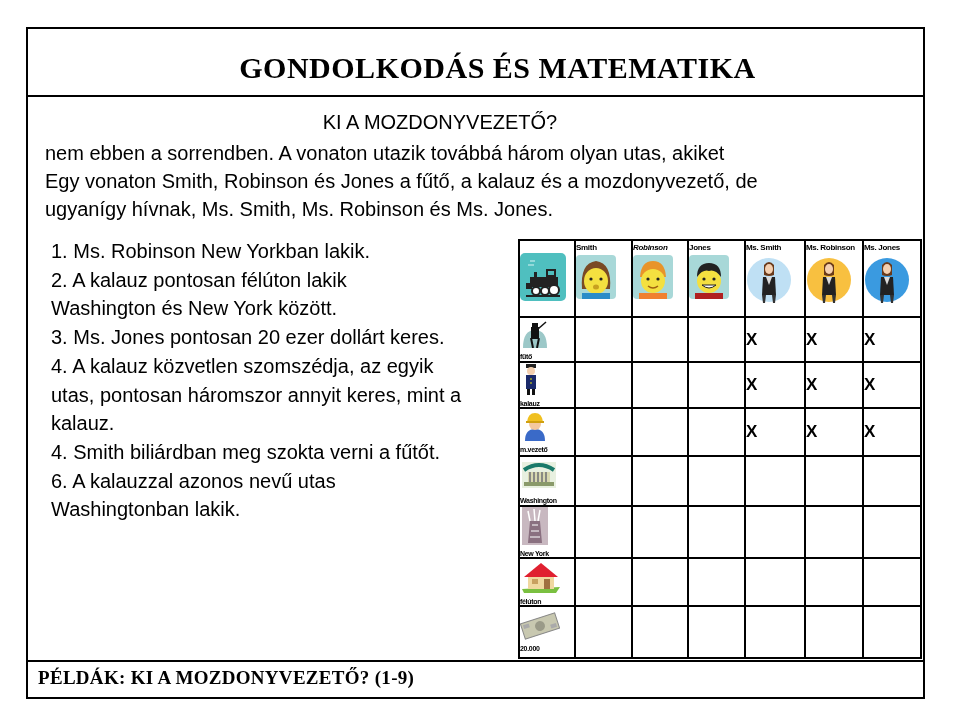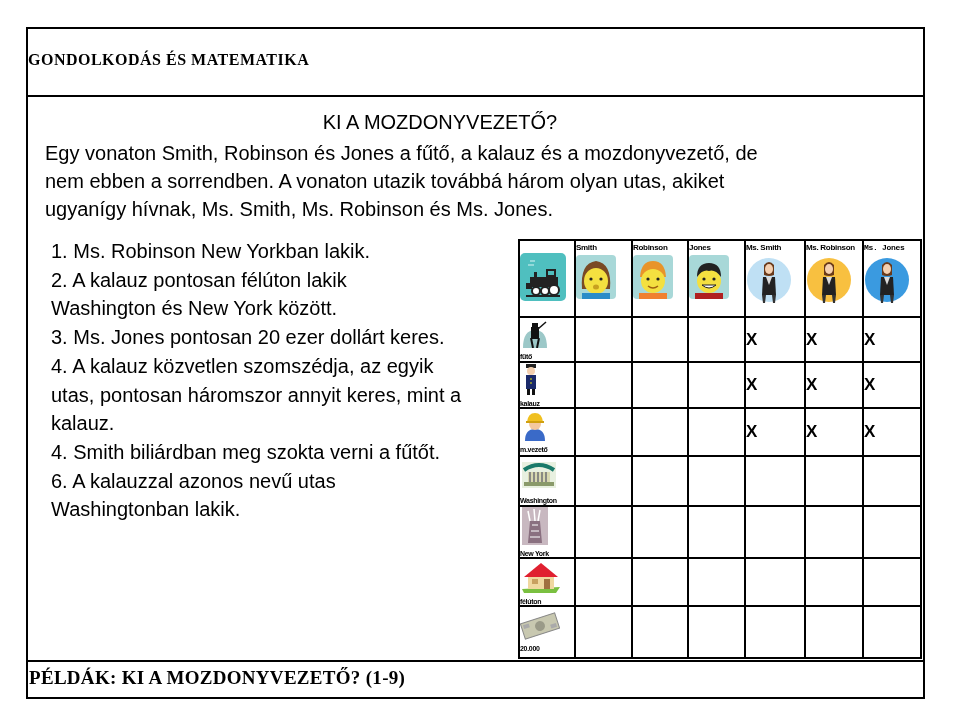--- a/index.html
+++ b/index.html
@@ -1,21 +1,21 @@
 <!DOCTYPE html>
 <html><head>
 <meta charset="utf-8">
 <style>
   html, body { margin:0; padding:0; background:#ffffff; }
   body { width:960px; height:720px; position:relative; overflow:hidden; font-family:"Liberation Sans", sans-serif; color:#000; }
   .frame { position:absolute; left:26px; top:27px; width:899px; height:672px; border:2px solid #000; box-sizing:border-box; }
   .header { position:absolute; left:0; top:0; width:100%; height:68px; border-bottom:2px solid #000; box-sizing:border-box; }
-  .header-title { position:absolute; left:0; right:0; top:22px; text-align:left; font-family:"Liberation Serif", serif; font-weight:bold; font-size:16px; font-variant:small-caps; letter-spacing:0.5px; text-transform:uppercase; }
+  .header-title { position:absolute; left:0; right:0; top:22px; text-align:center; font-family:"Liberation Serif", serif; font-weight:bold; font-size:30px; font-variant:small-caps; letter-spacing:0.5px; text-transform:uppercase;padding-left:44px; }
   .footer { position:absolute; left:0; bottom:0; width:100%; height:37px; border-top:2px solid #000; box-sizing:border-box; }
-  .footer-left { position:absolute; left:1px; top:5px; font-family:"Liberation Serif", serif; font-weight:bold; font-size:19px; text-transform:uppercase; letter-spacing:0.3px; }
+  .footer-left { position:absolute; left:10px; top:5px; font-family:"Liberation Serif", serif; font-weight:bold; font-size:19px; text-transform:uppercase; letter-spacing:0.3px; }
   .footer-right { position:absolute; right:12px; top:5px; font-family:"Liberation Serif", serif; font-weight:bold; font-size:19px; text-transform:uppercase; letter-spacing:0.3px; }
 
   .puzzle-title { position:absolute; left:0; width:880px; top:111px; text-align:center; font-size:20px; }
   .intro { position:absolute; left:45px; top:139px; width:880px; font-size:20px; line-height:28px; }
   .clues { position:absolute; left:51px; top:237px; width:430px; font-size:20px; line-height:28.7px; }
   .clues div { white-space:normal; }
 
   table.grid { position:absolute; left:518px; top:239px; border-collapse:collapse; }
   table.grid td { border:2px solid #000; padding:0; vertical-align:middle; box-sizing:border-box; }
   .hdr-name { font-size:8px; font-weight:bold; letter-spacing:-0.3px; margin-top:2px; }
@@ -32,22 +32,22 @@
     <div class="header-title">Gondolkodás és Matematika</div>
   </div>
   <div class="footer">
     <div class="footer-left">Példák: Ki a mozdonyvezető? (1-9)</div>
   </div>
 </div>
 
 <div class="puzzle-title">KI A MOZDONYVEZETŐ?</div>
 
 <div class="intro">
+  <div>nem ebben a sorrendben. A vonaton utazik továbbá három olyan utas, akiket</div>
   <div>Egy vonaton Smith, Robinson és Jones a  fűtő, a kalauz és a mozdonyvezető, de</div>
-  <div>nem ebben a sorrendben. A vonaton utazik továbbá három olyan utas, akiket</div>
   <div>ugyanígy hívnak, Ms. Smith, Ms. Robinson és Ms. Jones.</div>
 </div>
 
 <div class="clues">
   <div>1. Ms. Robinson New Yorkban lakik.</div>
   <div style="width:370px">2. A kalauz pontosan félúton lakik Washington és New York között.</div>
   <div style="width:420px">3. Ms. Jones pontosan 20 ezer dollárt keres.</div>
   <div style="width:425px">4. A kalauz közvetlen szomszédja, az egyik utas, pontosan háromszor annyit keres, mint a kalauz.</div>
   <div style="width:420px">4. Smith biliárdban meg szokta verni a fűtőt.</div>
   <div style="width:370px">6. A kalauzzal azonos nevű utas Washingtonban lakik.</div>
@@ -71,21 +71,21 @@
             </svg></span></td>
         <td style="width: 57px; height: 77px; vertical-align: top;"><div class="hdr-name">Smith</div><span class="icon-box" style="margin-top: 3px;"><svg width="40" height="44" viewBox="0 0 40 44">
               <rect x="0" y="0" width="40" height="44" rx="4" fill="#a8d8d8"></rect>
               <path d="M6 34 Q4 8 20 6 Q36 8 34 34 Z" fill="#7a4a24"></path>
               <ellipse cx="20" cy="26" rx="12" ry="13" fill="#f4e040"></ellipse>
               <circle cx="15" cy="24" r="1.6" fill="#222"></circle>
               <circle cx="25" cy="24" r="1.6" fill="#222"></circle>
               <ellipse cx="20" cy="32" rx="3" ry="2.5" fill="#c8a020"></ellipse>
               <rect x="6" y="38" width="28" height="6" fill="#2a8cc8"></rect>
             </svg></span></td>
-        <td style="width: 56px; height: 77px; vertical-align: top;"><div class="hdr-name">Robinson</div><span class="icon-box" style="margin-top: 3px;"><svg width="40" height="44" viewBox="0 0 40 44">
+        <td style="width: 56px; height: 77px; vertical-align: top; font-style: italic;"><div class="hdr-name">Robinson</div><span class="icon-box" style="margin-top: 3px;"><svg width="40" height="44" viewBox="0 0 40 44">
               <rect x="0" y="0" width="40" height="44" rx="4" fill="#a8d8d8"></rect>
               <path d="M7 22 Q8 6 20 6 Q32 6 33 22 Z" fill="#e8942a"></path>
               <ellipse cx="20" cy="26" rx="12" ry="12" fill="#f4e040"></ellipse>
               <circle cx="15" cy="24" r="1.6" fill="#222"></circle>
               <circle cx="25" cy="24" r="1.6" fill="#222"></circle>
               <path d="M15 31 Q20 35 25 31" stroke="#a06010" stroke-width="1.5" fill="none"></path>
               <rect x="6" y="38" width="28" height="6" fill="#f08030"></rect>
             </svg></span></td>
         <td style="width: 57px; height: 77px; vertical-align: top;"><div class="hdr-name">Jones</div><span class="icon-box" style="margin-top: 3px;"><svg width="40" height="44" viewBox="0 0 40 44">
               <rect x="0" y="0" width="40" height="44" rx="4" fill="#a8d8d8"></rect>
@@ -105,21 +105,21 @@
               <path d="M16 40 L20 40 L19 48 L17 48 Z M26 40 L30 40 L29 48 L27 48 Z" fill="#333"></path>
             </svg></span></td>
         <td style="width: 58px; height: 77px; vertical-align: top;"><div class="hdr-name">Ms. Robinson</div><span class="icon-box" style="margin-top: 3px;"><svg width="46" height="50" viewBox="0 0 46 50">
               <circle cx="23" cy="25" r="22" fill="#f8c040"></circle>
               <path d="M18 10 Q23 4 28 10 L28 20 Q23 22 18 20 Z" fill="#6a3a1a"></path>
               <ellipse cx="23" cy="14" rx="4" ry="5" fill="#f4d0b0"></ellipse>
               <path d="M17 22 L29 22 L30 40 L16 40 Z" fill="#222"></path>
               <path d="M20 22 L23 30 L26 22" fill="#ddd"></path>
               <path d="M16 40 L20 40 L19 48 L17 48 Z M26 40 L30 40 L29 48 L27 48 Z" fill="#333"></path>
             </svg></span></td>
-        <td style="width: 58px; height: 77px; vertical-align: top; font-family: Liberation Mono, monospace;"><div class="hdr-name">Ms. Jones</div><span class="icon-box" style="margin-top: 3px;"><svg width="46" height="50" viewBox="0 0 46 50">
+        <td style="width: 58px; height: 77px; vertical-align: top;"><div class="hdr-name">Ms. Jones</div><span class="icon-box" style="margin-top: 3px;"><svg width="46" height="50" viewBox="0 0 46 50">
               <circle cx="23" cy="25" r="22" fill="#3a9ae0"></circle>
               <path d="M18 10 Q23 4 28 10 L28 20 Q23 22 18 20 Z" fill="#6a3a1a"></path>
               <ellipse cx="23" cy="14" rx="4" ry="5" fill="#f4d0b0"></ellipse>
               <path d="M17 22 L29 22 L30 40 L16 40 Z" fill="#222"></path>
               <path d="M20 22 L23 30 L26 22" fill="#ddd"></path>
               <path d="M16 40 L20 40 L19 48 L17 48 Z M26 40 L30 40 L29 48 L27 48 Z" fill="#333"></path>
             </svg></span></td>
       </tr>
       <tr>
         <td style="width: 56px; height: 45px;"><span class="icon-box"><svg width="30" height="28" viewBox="0 0 30 28">

